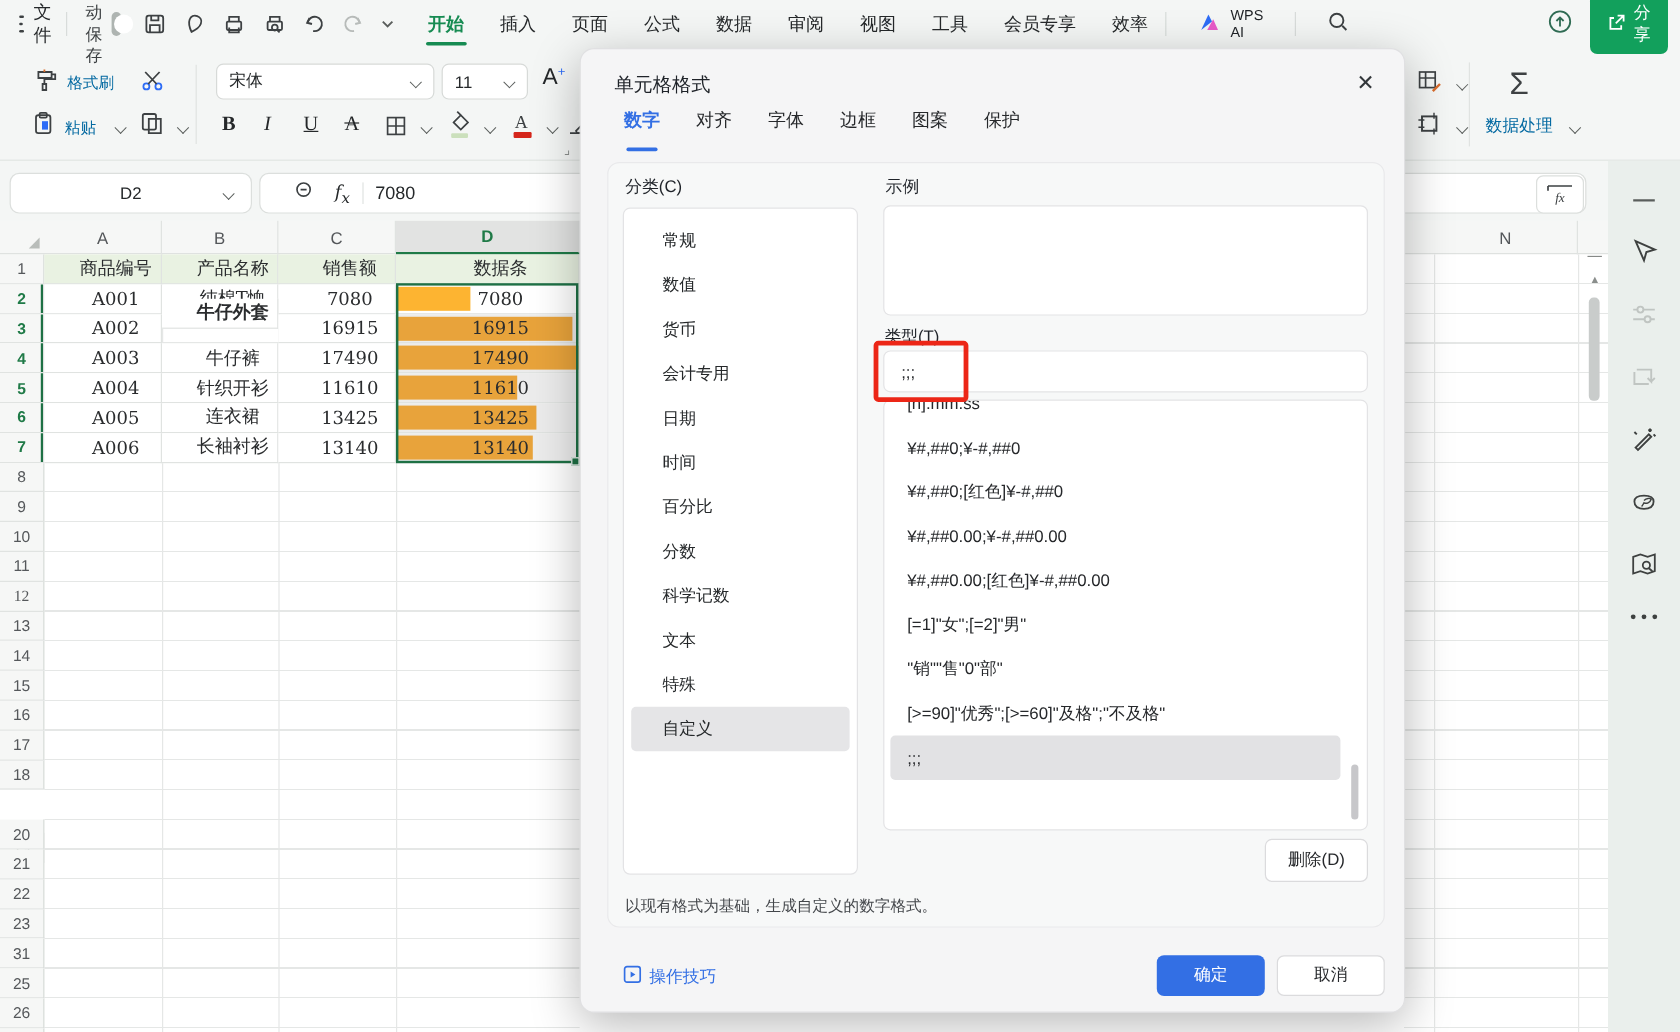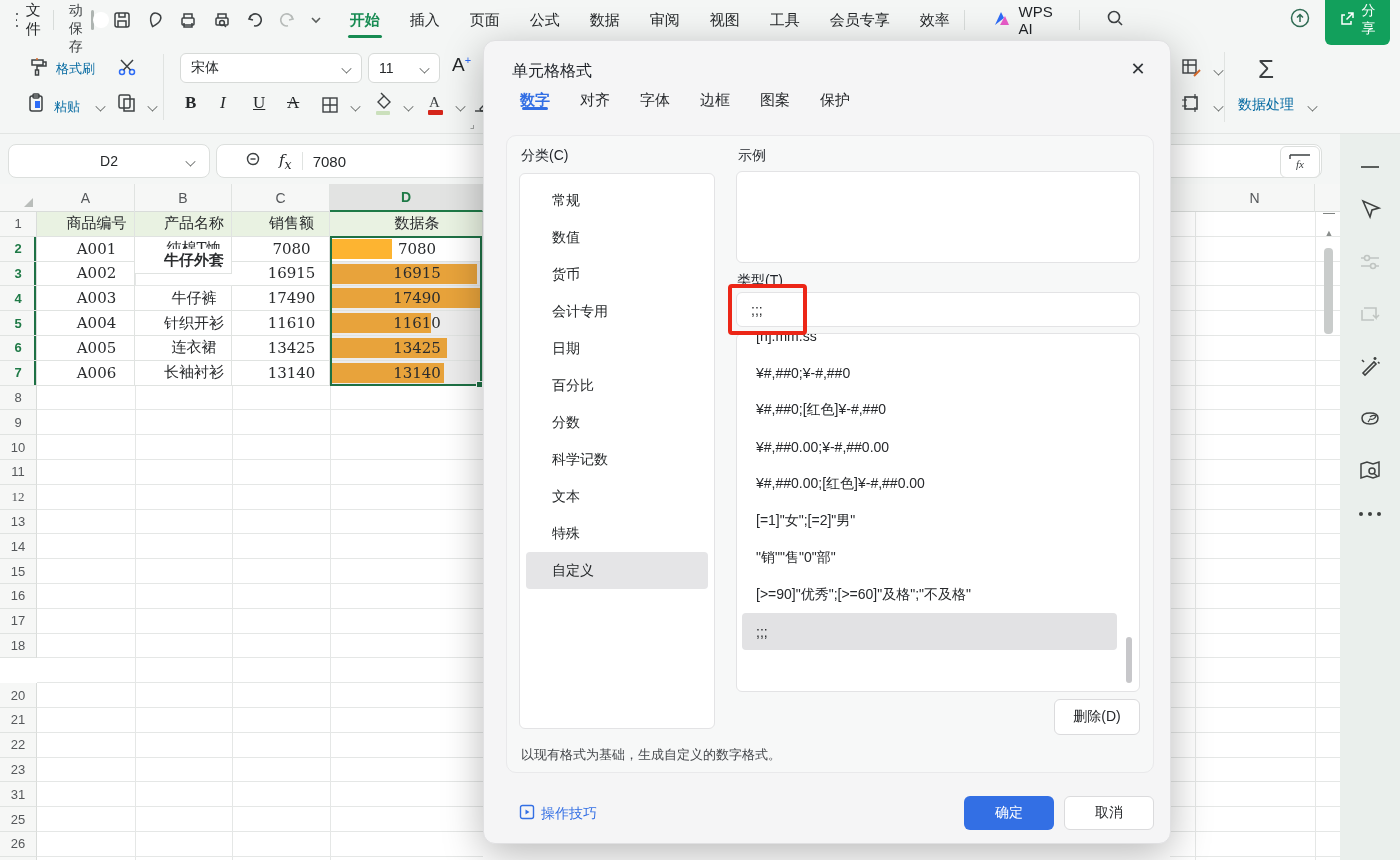--- a/index.html
+++ b/index.html
@@ -18,21 +18,21 @@
   .autosave { font-size:14px; color:#3D4143; margin-left:4px; }
   .toggle { width:34px; height:20px; border-radius:10px; background:#AEB4B1; margin:0 10px 0 8px; position:relative; }
   .toggle .knob { position:absolute; left:2px; top:2px; width:16px; height:16px; border-radius:50%; background:#fff; }
   .qt-icons { display:flex; align-items:center; gap:14px; margin-left:8px; }
   .qt-icons svg { display:block; }
   .menu-tabs { display:flex; align-items:center; gap:26px; margin-left:26px; font-size:15px; }
   .menu-item { cursor:default; padding:4px 2px; position:relative; white-space:nowrap; }
   .menu-item.active { color:#168B52; font-weight:bold; }
   .menu-item.active::after { content:""; position:absolute; left:0; right:0; bottom:-4px; height:3px; background:#168B52; border-radius:2px; }
   .top-right { margin-left:auto; display:flex; align-items:center; gap:14px; padding-right:10px; }
-  .wps-ai { display:flex; align-items:center; gap:6px; font-size:15px; color:#1F2226; }
+  .wps-ai { display:flex; align-items:center; gap:6px; font-size:12px; color:#1F2226; }
   .share-btn { display:flex; align-items:center; gap:6px; background:#12A05C; color:#fff; font-size:14px; padding:7px 14px; border-radius:6px; }
 
   
   .ribbon { left:0; top:40px; width:1400px; height:94px; border-bottom:1px solid #E2E5E3; }
   .rb-label { font-size:13px; color:#0369a1; }
   .combo { background:#fff; border:1px solid #D7DAD8; border-radius:6px; display:flex; align-items:center; font-size:14px; }
   .chev { width:9px; height:9px; border-right:1.5px solid #5A5E5C; border-bottom:1.5px solid #5A5E5C; transform:rotate(45deg) scale(.8); margin-left:6px; }
   .fmt-letter { font-family:"Liberation Serif","DejaVu Serif",serif; }
 
   
@@ -63,21 +63,21 @@
   
   .vscroll-thumb { background:#C9CCCB; border-radius:4px; }
   .sidebar { left:1340px; top:134px; width:60px; height:726px; background:#EAEFEC; display:flex; flex-direction:column; align-items:center; gap:28px; padding-top:30px; }
   .sidebar svg { display:block; }
 
   
   .dialog { left:483px; top:40px; width:688px; height:804px; background:#F5F5F6; border:1px solid #E0E0E2; border-radius:12px; box-shadow:0 10px 40px rgba(0,0,0,.28); z-index:10; }
   .dlg-title { position:absolute; left:28px; top:20px; font-size:16px; color:#1F2329; }
   .dlg-close { position:absolute; right:20px; top:16px; width:24px; height:24px; font-size:18px; color:#33373B; display:flex; align-items:center; justify-content:center; }
   .dlg-tabs { position:absolute; left:36px; top:50px; display:flex; gap:30px; font-size:15px; color:#26282B; }
-  .dlg-tab { position:relative; padding-bottom:0; }
+  .dlg-tab { position:relative; padding-bottom:16px; }
   .dlg-tab.active { color:#336FE4; font-weight:bold; }
   .dlg-tab.active::after { content:""; position:absolute; left:2px; right:2px; bottom:0; height:3px; background:#336FE4; border-radius:2px; }
   .dlg-panel { position:absolute; left:22px; top:94px; width:648px; height:638px; background:#F7F8F8; border:1px solid #E9E9EB; border-radius:10px; }
   .fieldlabel { position:absolute; font-size:14px; color:#1F2329; }
   .cat-list { position:absolute; left:35px; top:132px; width:196px; height:556px; background:#fff; border:1px solid #E3E3E5; border-radius:6px; padding-top:8px; overflow:hidden; }
   .cat-item { height:37px; display:flex; align-items:center; padding-left:26px; font-size:14px; margin:0 6px; border-radius:4px; }
   .cat-item.selected { background:#E5E5E7; }
   .sample-box { position:absolute; left:252px; top:130px; width:404px; height:92px; background:#fff; border:1px solid #E3E3E5; border-radius:6px; }
   .type-input { position:absolute; left:252px; top:251px; width:404px; height:35px; background:#fff; border:1px solid #E3E3E5; border-radius:6px; display:flex; align-items:center; padding-left:14px; font-size:14px; color:#26282B; }
   .red-annot { position:absolute; left:244px; top:243px; width:79px; height:51px; border:4px solid #EC2617; border-radius:4px; z-index:20; }
@@ -458,20 +458,21 @@
       </div>
     <div class="dlg-panel"></div>
 
     <div class="fieldlabel" style="left:37px;top:106px">分类(C)</div>
     <div class="cat-list">
         <div class="cat-item">常规</div>
         <div class="cat-item">数值</div>
         <div class="cat-item">货币</div>
         <div class="cat-item">会计专用</div>
         <div class="cat-item">日期</div>
+        <div class="cat-item">时间</div>
         <div class="cat-item">百分比</div>
         <div class="cat-item">分数</div>
         <div class="cat-item">科学记数</div>
         <div class="cat-item">文本</div>
         <div class="cat-item">特殊</div>
         <div class="cat-item selected">自定义</div>
       </div>
 
     <div class="fieldlabel" style="left:254px;top:106px">示例</div>
     <div class="sample-box"></div>

